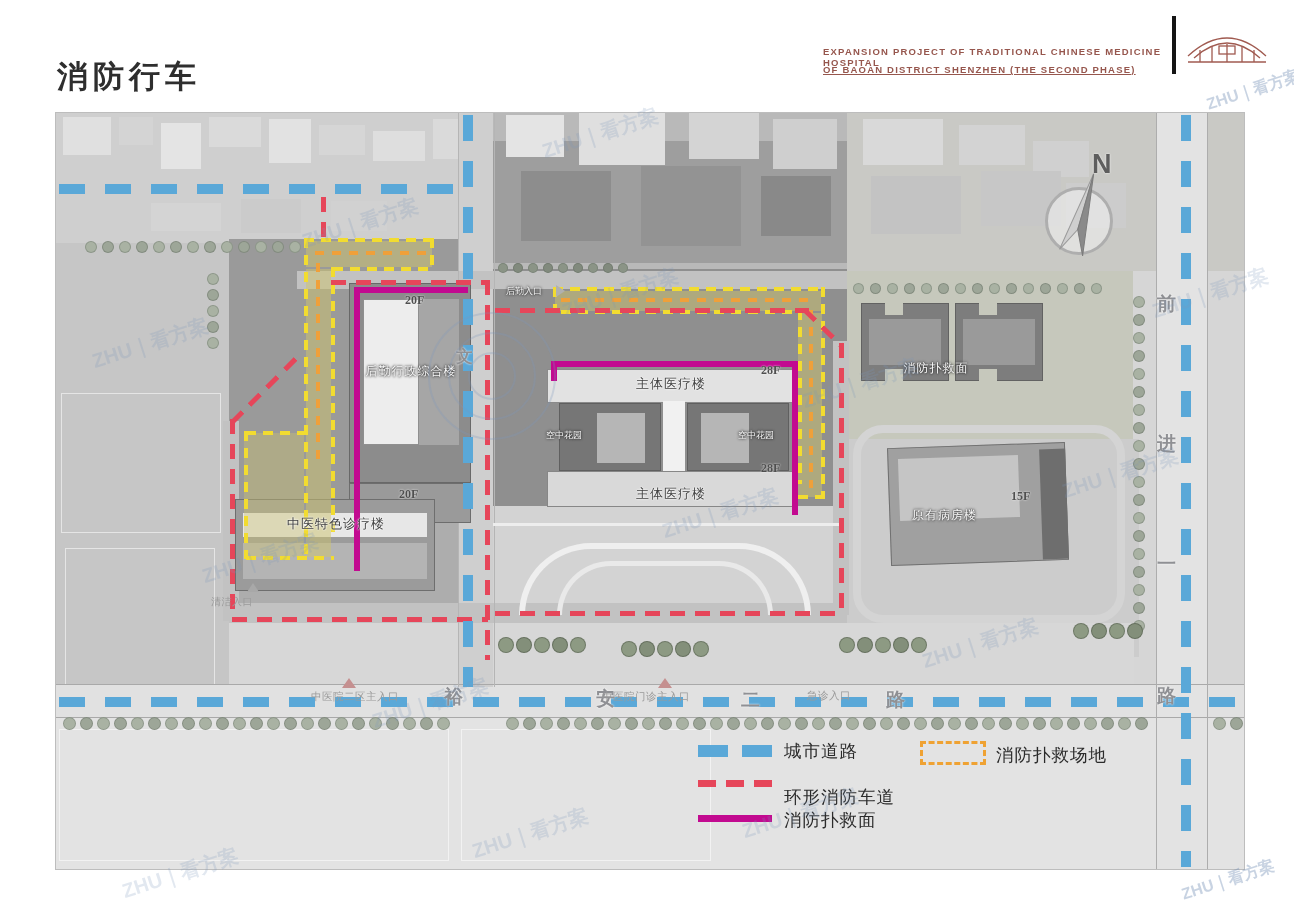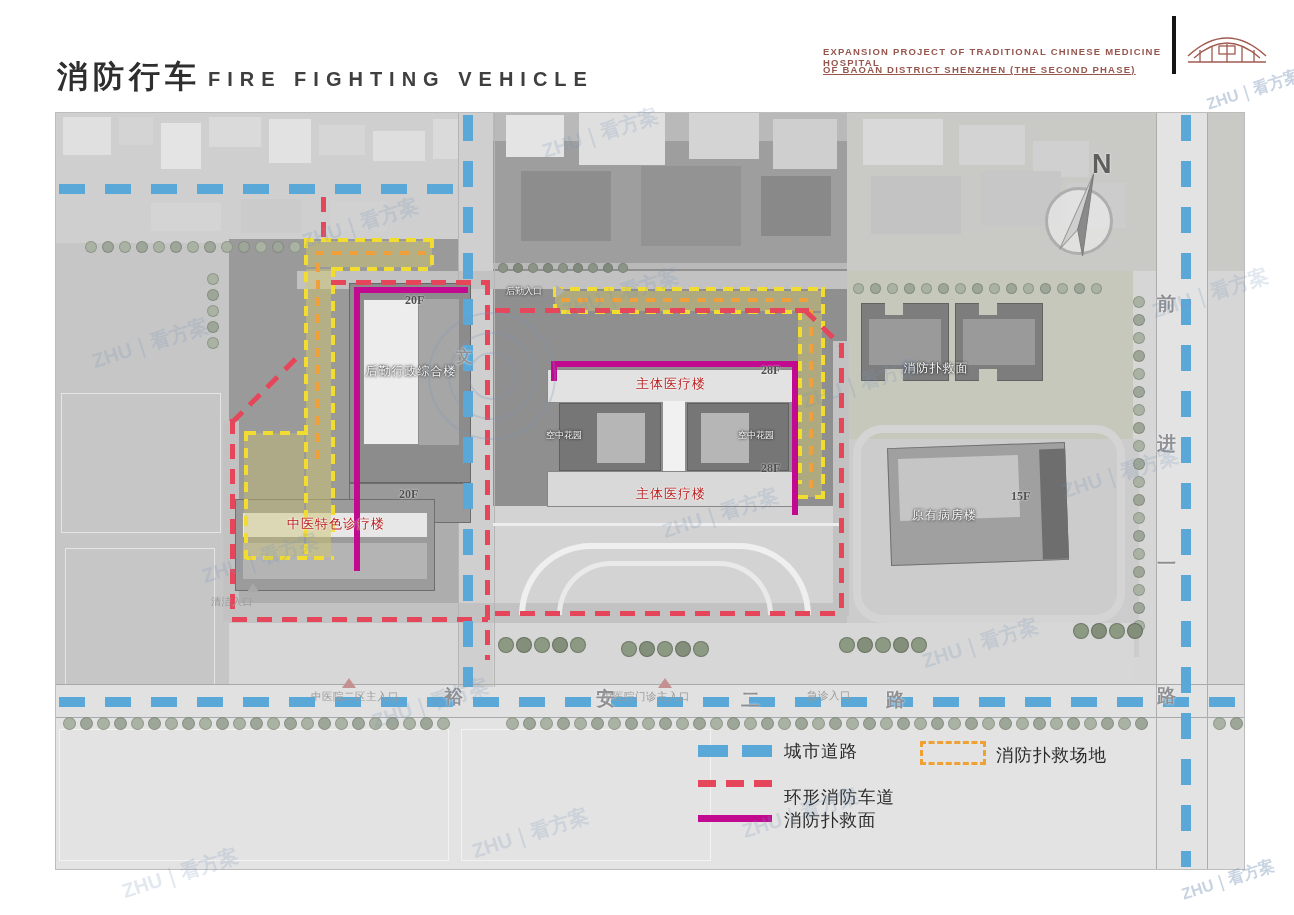--- a/index.html
+++ b/index.html
@@ -38,21 +38,21 @@
 
   .trow{position:absolute;display:flex;}
   .trow.v{flex-direction:column;}
   .tree{border-radius:50%;background:#a9b2a3;border:1px solid rgba(90,100,88,.35);box-sizing:border-box;flex:none;}
   .tree:nth-child(even){filter:brightness(.93);}
   .dark .tree{background:#8b9486;}
   .bush .tree{background:#8d9a83;border-color:rgba(70,80,64,.45);}
 
   .lab{position:absolute;white-space:nowrap;font-family:"Liberation Sans",sans-serif;}
   .lw{color:#fafafa;font-size:12px;letter-spacing:1px;text-shadow:0 0 3px rgba(40,40,40,.95),0 0 2px rgba(40,40,40,.9);}
-  .ld{color:#b91c1c;font-size:12px;letter-spacing:1px;text-shadow:0 0 2px #fff,0 0 2px #fff;font-family:Liberation Mono, monospace;}
+  .ld{color:#404040;font-size:12px;letter-spacing:1px;text-shadow:0 0 2px #fff,0 0 2px #fff;font-family:Liberation Mono, monospace;}
   .sm{font-size:9px;letter-spacing:0;}
   .fl{font-family:"Liberation Serif",serif;font-size:12px;font-weight:bold;color:#4f4f4f;text-shadow:0 0 2px #fff;}
   .rc{font-size:19px;color:#8f9094;font-weight:bold;text-shadow:0 0 2px #fff;}
   .ent{font-size:10.5px;color:#9b9b9b;letter-spacing:.5px;}
   .ctr{text-align:center;}
   .tri{position:absolute;width:0;height:0;}
 
   .leg-label{position:absolute;font-size:17.5px;color:#2b2b2b;letter-spacing:1px;white-space:nowrap;}
   .leg-orange{position:absolute;width:66px;height:24px;border:3px dashed #efa233;box-sizing:border-box;}
 
@@ -64,21 +64,20 @@
   .compass-circle{position:absolute;left:989px;top:74px;width:68px;height:68px;border-radius:50%;
       border:3px solid #aeaeae;background:rgba(242,242,242,.55);box-sizing:border-box;}
   .compass-n{position:absolute;left:1036px;top:36px;font-size:27px;font-weight:bold;color:#5e5e5e;text-shadow:0 0 2px #fff;}
 </style>
 </head>
 <body>
 
 <div id="stage">
 
   <div class="title-cn">消防行车</div>
-  <div class="title-en">FIRE FIGHTING VEHICLE</div>
   <div class="proj-en" style="top:46px;">EXPANSION PROJECT OF TRADITIONAL CHINESE MEDICINE HOSPITAL</div>
   <div class="proj-en" style="top:64px;text-decoration:underline;">OF BAOAN DISTRICT SHENZHEN (THE SECOND PHASE)</div>
   <div class="hdr-bar"></div>
   <div class="hdr-logo">
     <svg width="86" height="58" viewBox="0 0 86 58">
       <g stroke="#a05a50" stroke-width="1.3" fill="none">
         <path d="M4 46 H82"></path>
         <path d="M4 40 Q43 4 82 40"></path>
         <path d="M10 42 Q43 12 76 42"></path>
         <path d="M16 34 V46 M28 30 V46 M43 28 V46 M58 30 V46 M70 34 V46"></path>

